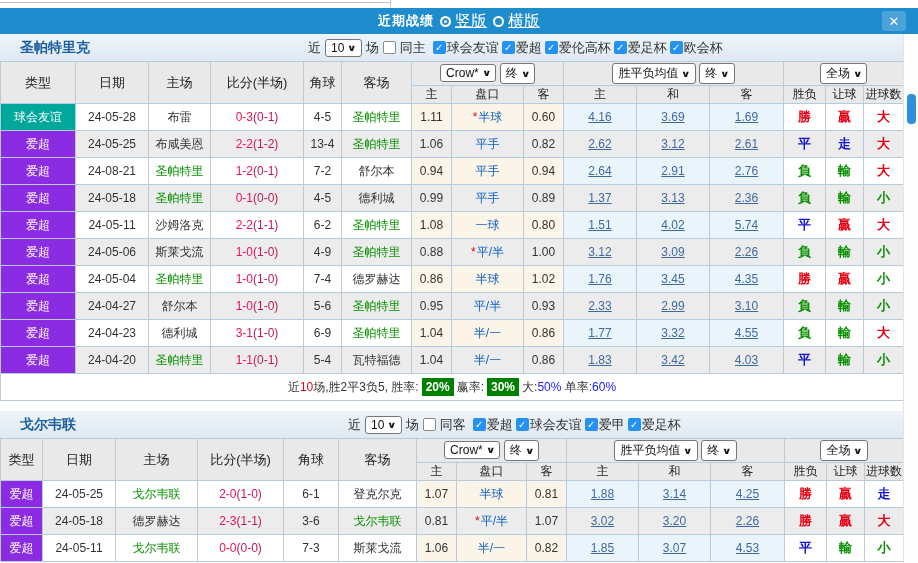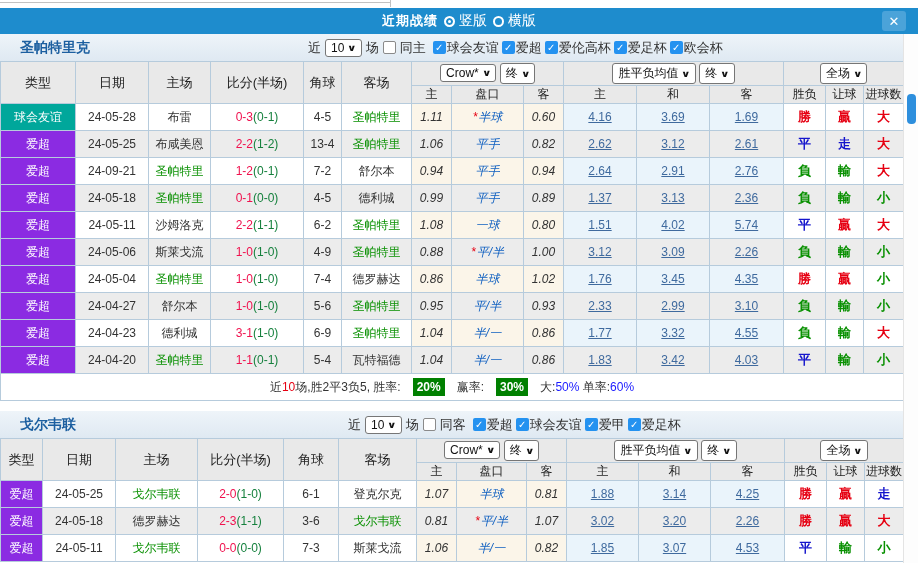--- a/index.html
+++ b/index.html
@@ -10,21 +10,21 @@
   }
   *{box-sizing:border-box;margin:0;padding:0;}
   body{margin:0;background:#fff;}
   .page{position:relative;width:918px;height:563px;overflow:hidden;background:#fff;
         font-family:"Liberation Sans","DejaVu Sans",sans-serif;color:#333;}
   .topstrip{height:8px;background:#fff;position:relative;}
   .edge-h{position:absolute;left:0;top:2px;width:390px;height:1px;background:#c2c2c2;}
   .edge-v{position:absolute;left:390px;top:0;width:1px;height:7px;background:#c2c2c2;}
   .titlebar{height:26px;background:var(--bar);display:flex;align-items:center;justify-content:center;position:relative;}
   .title{font-size:13px;font-weight:bold;color:#fff;letter-spacing:1px;}
-  .viewopt{display:inline-flex;align-items:center;margin-left:6px;color:#fff;font-size:14px;gap:4px;}
+  .viewopt{display:inline-flex;align-items:center;margin-left:6px;color:#fff;font-size:16px;gap:4px;text-decoration:underline;}
   .radio{width:11px;height:11px;border-radius:50%;border:2px solid #fff;display:inline-block;background:transparent;}
   .radio.on{background:#fff;box-shadow:inset 0 0 0 2px var(--bar), inset 0 0 0 6px #fff;}
   .closebtn{position:absolute;right:12px;top:3px;width:24px;height:20px;background:#4ba3d9;border-radius:3px;
             color:#fff;font-weight:bold;font-size:13px;display:flex;align-items:center;justify-content:center;cursor:pointer;}
   .filterbar{height:27px;background:linear-gradient(#eef4f9,#dfe9f2);position:relative;display:flex;align-items:center;font-size:13px;}
   .team{position:absolute;left:20px;font-size:14px;font-weight:bold;color:var(--teamlink);}
   .fgroup{display:flex;align-items:center;gap:4px;white-space:nowrap;}
   .fg1{margin-left:308px;}
   .fg2{margin-left:348px;}
   .sel,.dd{display:inline-flex;align-items:center;gap:4px;background:#fff;border:1px solid #767676;border-radius:3px;
@@ -36,31 +36,31 @@
   .leagues{display:inline-flex;align-items:center;}
   .leagues label{display:inline-flex;align-items:center;margin-left:3px;cursor:pointer;gap:1px;}
   table{border-collapse:collapse;table-layout:fixed;width:903px;}
   th,td{border:1px solid var(--border);text-align:center;font-size:12px;padding:0;height:27px;
         overflow:hidden;white-space:nowrap;}
   thead th{background:var(--hdr);font-weight:normal;color:#222;font-size:13px;}
   tr.hA th{height:24px;}
   tr.hB th{height:18px;font-size:12px;}
   tbody tr.alt td{background:var(--alt);}
   td.c-type{color:#fff;font-size:12px;}
-  td.c-odds{background:var(--cream);font-style:italic;}
+  td.c-odds{background:var(--cream);}
   td.c-mean{background:var(--lblue);color:var(--mean);text-decoration:underline;}
   .tgreen{color:var(--green);}
   .ft{color:var(--score);}
-  .ht{color:#15803d;margin-top:8px;}
+  .ht{color:#be185d;margin-top:8px;}
   .hcap{color:#1060c0;}
   .star{color:var(--red);margin-right:1px;}
   .res{font-weight:bold;font-size:13px;}
   .r{color:var(--red);} .b{color:var(--blue);} .g{color:var(--green);}
   tr.sumrow td{background:#fff;font-size:12px;}
-  .badge{background:var(--badge);color:#fff;font-weight:bold;padding:2px 4px;margin:0 12px;}
+  .badge{background:var(--badge);color:#fff;font-weight:bold;padding:2px 4px;margin:0 3px;}
   .sum-red{color:var(--red);} .sum-blue{color:#1a1aff;}
   .gap{height:10px;background:#fff;}
   .vscroll{position:absolute;top:34px;right:0;width:15px;height:529px;background:#fdfdfd;border-left:1px solid #e4e4e4;}
   .thumb{position:absolute;top:60px;left:3px;width:9px;height:30px;border-radius:4px;background:#2e8fdd;cursor:pointer;}
 </style>
 </head>
 <body>
 
 <div class="page">
   <div class="topstrip">
@@ -215,21 +215,21 @@
             <td class="c-odds">0.82</td>
             <td class="c-mean">2.62</td>
             <td class="c-mean">3.12</td>
             <td class="c-mean">2.61</td>
             <td><span class="res b">平</span></td>
             <td><span class="res b">走</span></td>
             <td><span class="res r">大</span></td>
           </tr>
           <tr>
             <td class="c-type" style="background: rgb(139, 43, 226);">爱超</td>
-            <td>24-09-21</td>
+            <td>24-08-21</td>
             <td class="tgreen">圣帕特里</td>
             <td><span class="ft">1-2</span><span class="ht">(0-1)</span></td>
             <td>7-2</td>
             <td>舒尔本</td>
             <td class="c-odds">0.94</td>
             <td class="c-odds"><span class="hcap">平手</span></td>
             <td class="c-odds">0.94</td>
             <td class="c-mean">2.64</td>
             <td class="c-mean">2.91</td>
             <td class="c-mean">2.76</td>

